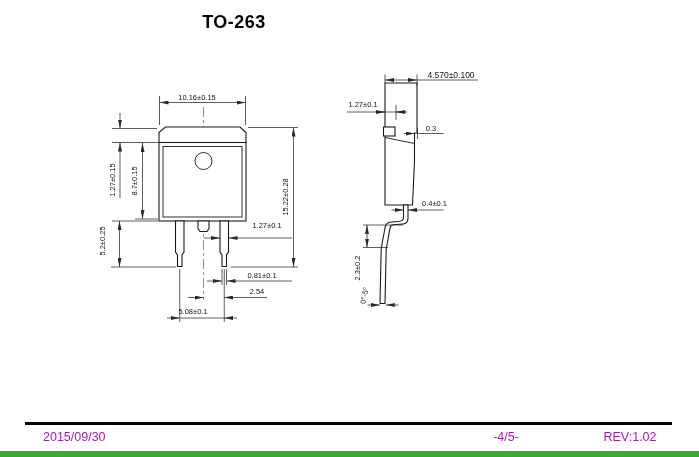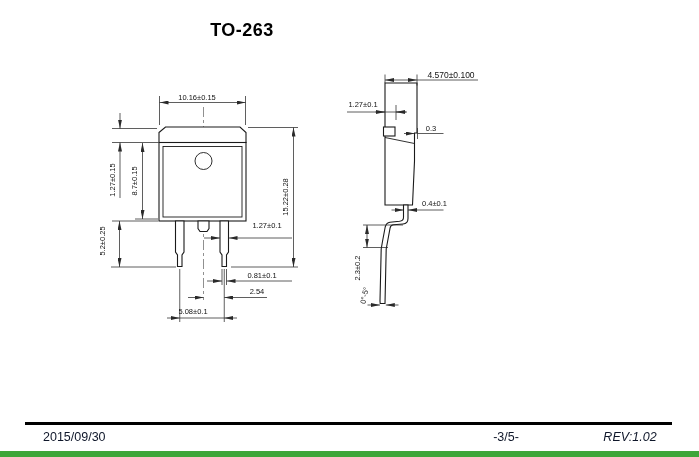--- a/index.html
+++ b/index.html
@@ -1,32 +1,32 @@
 <!DOCTYPE html>
 <html><head>
 <meta charset="utf-8">
 <style>
   html,body{margin:0;padding:0;background:#fff;}
   .page{position:relative;width:699px;height:457px;background:#ffffff;overflow:hidden;
         font-family:"Liberation Sans", sans-serif;}
   .title{position:absolute;left:230px;top:8px;transform:translateX(-50%);
-         font-size:18px;font-weight:bold;color:#000;margin:12px;letter-spacing:0.5px;white-space:nowrap;}
+         font-size:18px;font-weight:bold;color:#000;margin:4px;letter-spacing:0.5px;white-space:nowrap;}
   svg{position:absolute;left:0;top:0;}
   svg .outline{fill:#ffffff;stroke:#1a1a1a;stroke-width:1.1;}
   svg .thin{fill:none;stroke:#1a1a1a;stroke-width:0.9;}
   svg .dim{fill:none;stroke:#2a2a2a;stroke-width:0.75;}
   svg .cline{fill:none;stroke:#444;stroke-width:0.6;stroke-dasharray:10 3 3 3;}
   svg text{font-family:"Liberation Sans", sans-serif;fill:#111;}
   .f75{font-size:7.5px;} .f85{font-size:8.5px;}
   .footer-rule{position:absolute;left:25px;top:422px;width:647px;height:3px;background:#000;}
-  .footer-text{position:absolute;top:430px;font-size:12.5px;color:#0f172a;white-space:nowrap;}
+  .footer-text{position:absolute;top:430px;font-size:12.5px;color:#a21caf;white-space:nowrap;}
   .footer-date{left:43px;}
   .footer-site{left:328px;transform:translateX(-50%);}
   .footer-page{left:506px;transform:translateX(-50%);}
-  .footer-rev{left:630px;transform:translateX(-50%);font-style:italic;}
+  .footer-rev{left:630px;transform:translateX(-50%);}
   .green-bar{position:absolute;left:0;bottom:0;width:699px;height:6px;background:#3DA639;}
 </style>
 </head>
 <body>
 
 <div class="page">
 
   <h1 class="title">TO-263</h1>
 
   <svg width="699" height="457" viewBox="0 0 699 457">
@@ -161,17 +161,17 @@
       <g>
         <line class="dim" x1="367.5" y1="305" x2="380" y2="305" marker-end="url(#ae)"></line>
         <line class="dim" x1="385.8" y1="305" x2="398.5" y2="305" marker-start="url(#as)"></line>
         <text class="f75" x="367" y="296" text-anchor="middle" transform="rotate(-78 367 296)">0°-5°</text>
       </g>
     </g>
   </svg>
 
   <div class="footer-rule"></div>
   <div class="footer-text footer-date">2015/09/30</div>
-  <div class="footer-text footer-page">-3/5-</div>
+  <div class="footer-text footer-page">-4/5-</div>
   <div class="footer-text footer-rev">REV:1.02</div>
   <div class="green-bar"></div>
 
 </div>
 
 </body></html>

